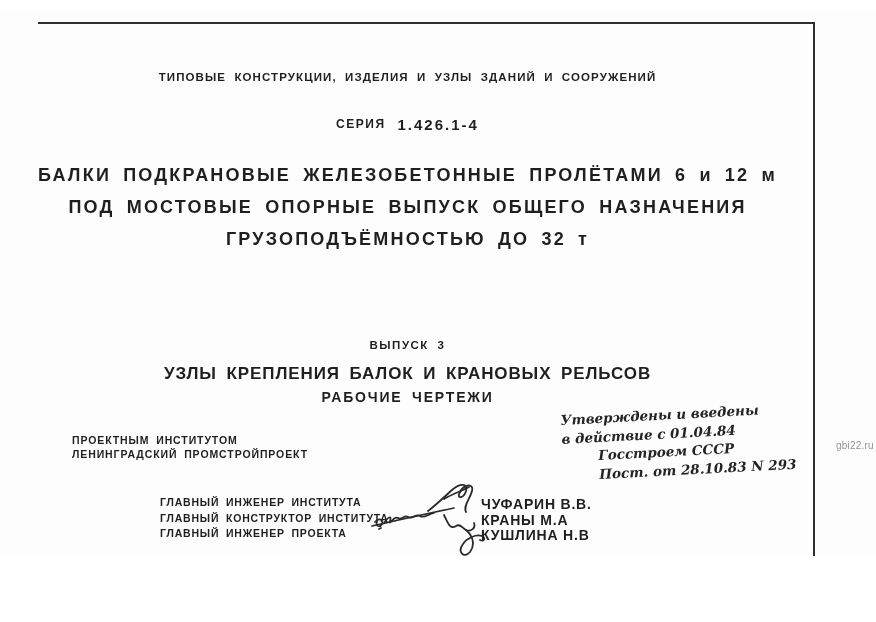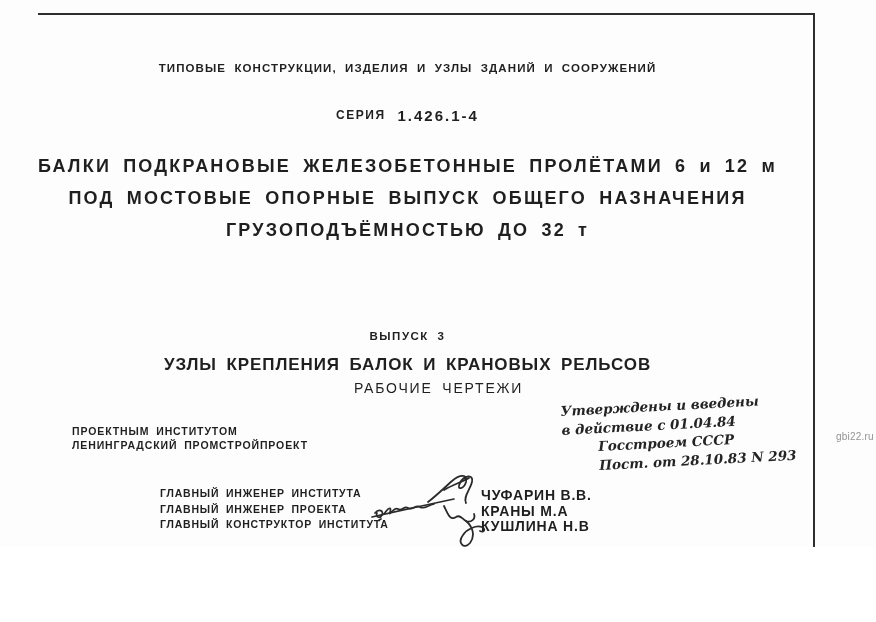--- a/index.html
+++ b/index.html
@@ -8,20 +8,21 @@
     background: #ffffff;
   }
   .page {
     position: relative;
     width: 876px;
     height: 547px;
     background: #fdfdfd;
     overflow: hidden;
     font-family: "Liberation Sans", sans-serif;
     color: #1f1f1f;
+    margin-top: 9px;
   }
   
   .frame {
     position: absolute;
     left: 38px;
     top: 13px;
     width: 775px;
     height: 561px;
     border-top: 2px solid #2e2e2e;
     border-right: 2px solid #2e2e2e;
@@ -73,24 +74,23 @@
   .subtitle-line {
     top: 355px;
     font-size: 17px;
     font-weight: bold;
     letter-spacing: 0.9px;
     word-spacing: 4px;
   }
   .doctype-line {
     top: 380px;
     font-size: 14px;
-    font-weight: normal;
+    font-weight: bold;
     letter-spacing: 1.8px;
     word-spacing: 4px;
-    padding-left: 31px;
   }
   .developed-block {
     position: absolute;
     left: 72px;
     top: 425px;
     font-size: 10.5px;
     font-weight: bold;
     letter-spacing: 0.9px;
     word-spacing: 3px;
     line-height: 13.5px;
@@ -183,22 +183,22 @@
 
   <div class="approval-block">
     <div>Утверждены и введены</div>
     <div>в действие с 01.04.84</div>
     <div class="indent">Госстроем СССР</div>
     <div class="indent">Пост. от 28.10.83 N 293</div>
   </div>
 
   <div class="roles-block">
     <div>ГЛАВНЫЙ ИНЖЕНЕР ИНСТИТУТА</div>
+    <div>ГЛАВНЫЙ КОНСТРУКТОР ИНСТИТУТА</div>
     <div>ГЛАВНЫЙ ИНЖЕНЕР ПРОЕКТА</div>
-    <div>ГЛАВНЫЙ КОНСТРУКТОР ИНСТИТУТА</div>
   </div>
 
   <svg class="signatures" viewBox="0 0 145 82" xmlns="http://www.w3.org/2000/svg">
 
     <g stroke="#2a2a2a" stroke-width="1.8" fill="none" stroke-linecap="round" stroke-linejoin="round">
       <path d="M60,30 C68,24 76,16 84,9 C92,2 100,2 98,10 C96,17 88,19 92,11 C96,3 106,2 104,10 C102,18 95,25 98,31"></path>
       <path d="M76,18 C84,13 94,10 101,6"></path>
     </g>
 
     <g stroke="#2a2a2a" stroke-width="1.7" fill="none" stroke-linecap="round" stroke-linejoin="round">

